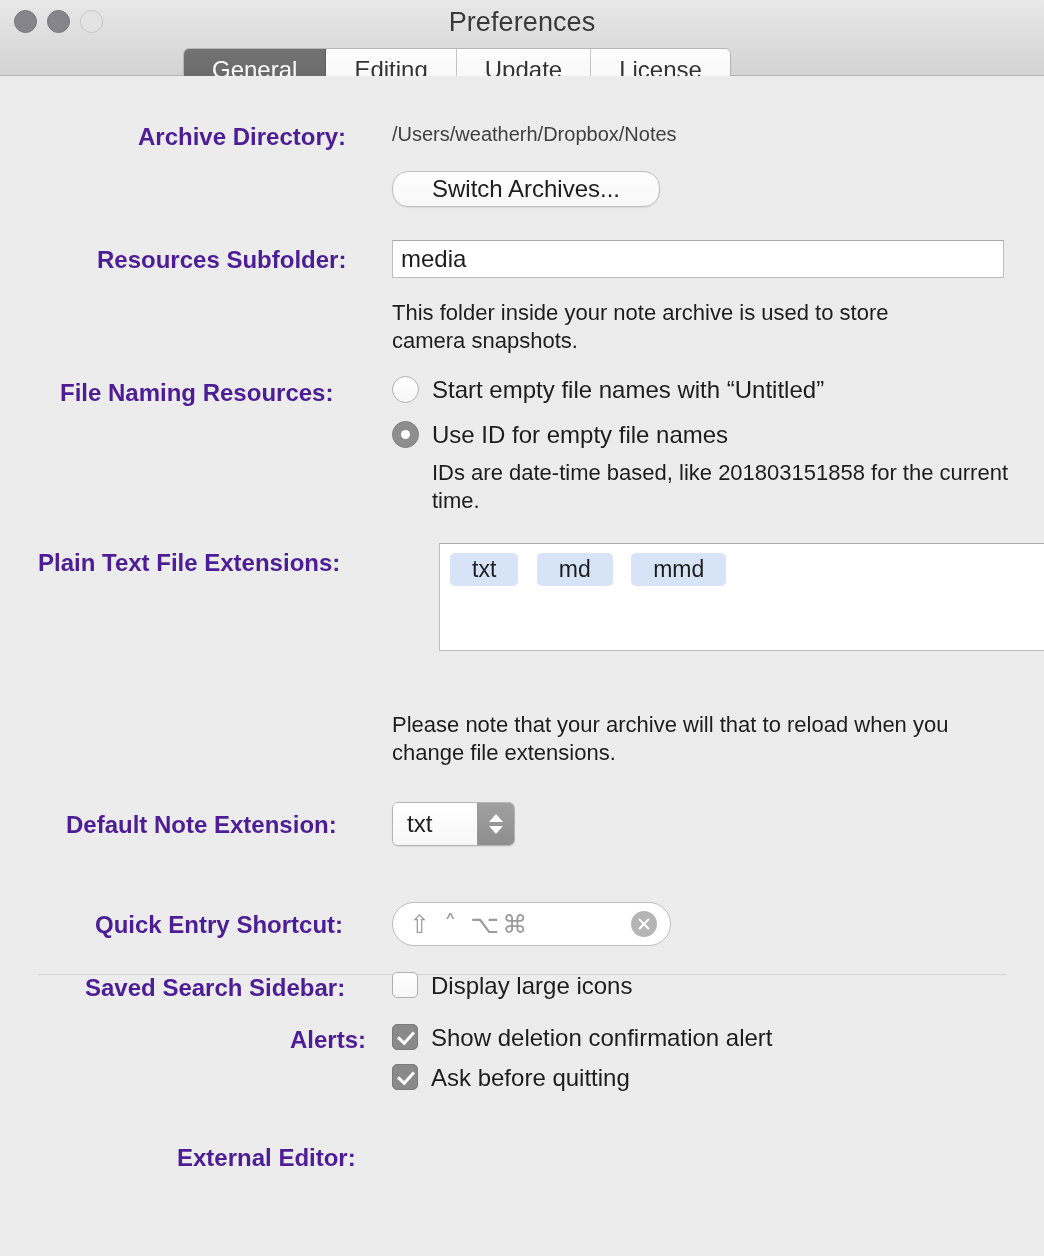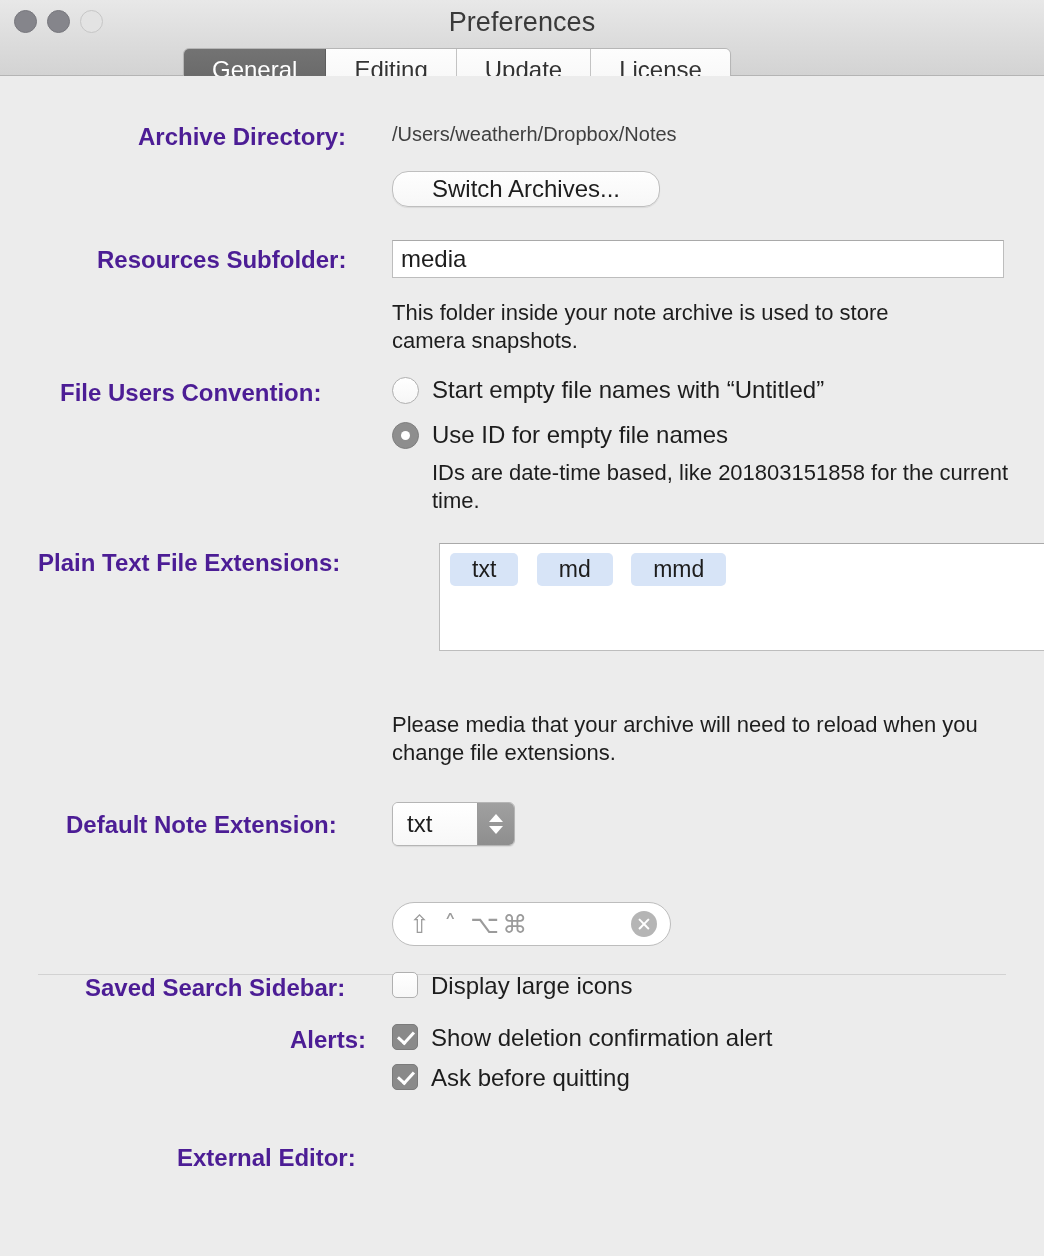--- a/index.html
+++ b/index.html
@@ -136,21 +136,21 @@
     color: #1d1d1d;
     display: flex;
     align-items: center;
     padding: 0 8px;
     box-sizing: border-box;
   }
 
   
   .radio-line {
     display: flex;
-    align-items: flex-end;
+    align-items: flex-start;
     gap: 13px;
   }
   .radio {
     width: 27px;
     height: 27px;
     border-radius: 50%;
     background: linear-gradient(to bottom, #ffffff 0%, #f6f6f6 100%);
     border: 1px solid #b0b0b0;
     box-sizing: border-box;
     flex: none;
@@ -340,55 +340,58 @@
   </div>
   <div class="btn" style="position:absolute; left:392px; top:95px; width:268px; height:36px;border-radius:16px;">Switch Archives...</div>
 
   <div class="row" style="left:97px; top:170px;">
     <div class="label">Resources Subfolder:</div>
   </div>
   <div class="textfield" style="position:absolute; left:392px; top:164px; width:612px; height:38px;" title="media">media</div>
   <div class="help-text" style="position:absolute; left:392px; top:223px; width:560px;">This folder inside your note archive is used to store camera snapshots.</div>
 
   <div class="row" style="left:60px; top:303px;">
-    <div class="label">File Users Convention:</div>
+    <div class="label">File Naming Resources:</div>
   </div>
   <div class="radio-line" style="position:absolute; left:392px; top:300px;">
     <div class="radio"></div>
     <div class="radio-label">Start empty file names with “Untitled”</div>
   </div>
   <div class="radio-line" style="position:absolute; left:392px; top:345px;">
     <div class="radio on"></div>
     <div class="radio-label">Use ID for empty file names</div>
   </div>
   <div class="help-text" style="position:absolute; left:432px; top:383px; width:580px;">IDs are date-time based, like 201803151858 for the current time.</div>
 
   <div class="row" style="left:38px; top:473px;">
     <div class="label">Plain Text File Extensions:</div>
   </div>
   <div class="tokenbox" style="position:absolute; left:392px; top:467px; width:612px; height:108px;margin-left:47px;">
     <span class="token">txt</span>
     <span class="token">md</span>
     <span class="token">mmd</span>
   </div>
-  <div class="help-text" style="position:absolute; left:392px; top:635px; width:618px;">Please media that your archive will need to reload when you change file extensions.</div>
+  <div class="help-text" style="position:absolute; left:392px; top:635px; width:618px;">Please note that your archive will that to reload when you change file extensions.</div>
 
   <div class="row" style="left:66px; top:735px;">
     <div class="label">Default Note Extension:</div>
   </div>
   <div class="combo" style="position:absolute; left:392px; top:726px;">
     <div class="combo-value">txt</div>
     <div class="combo-stepper">
       <span class="chev up"></span>
       <span class="chev down"></span>
     </div>
   </div>
 
   <div class="divider"></div>
 
+  <div class="row" style="left:95px; top:835px;">
+    <div class="label">Quick Entry Shortcut:</div>
+  </div>
   <div class="shortcut" style="position:absolute; left:392px; top:826px;">
     <div class="shortcut-glyphs">⇧ ˄ ⌥⌘</div>
     <div class="clear-btn">✕</div>
   </div>
 
   <div class="row" style="left:85px; top:898px;">
     <div class="label">Saved Search Sidebar:</div>
   </div>
   <div class="check-line" style="position:absolute; left:392px; top:896px;">
     <div class="checkbox"></div>

